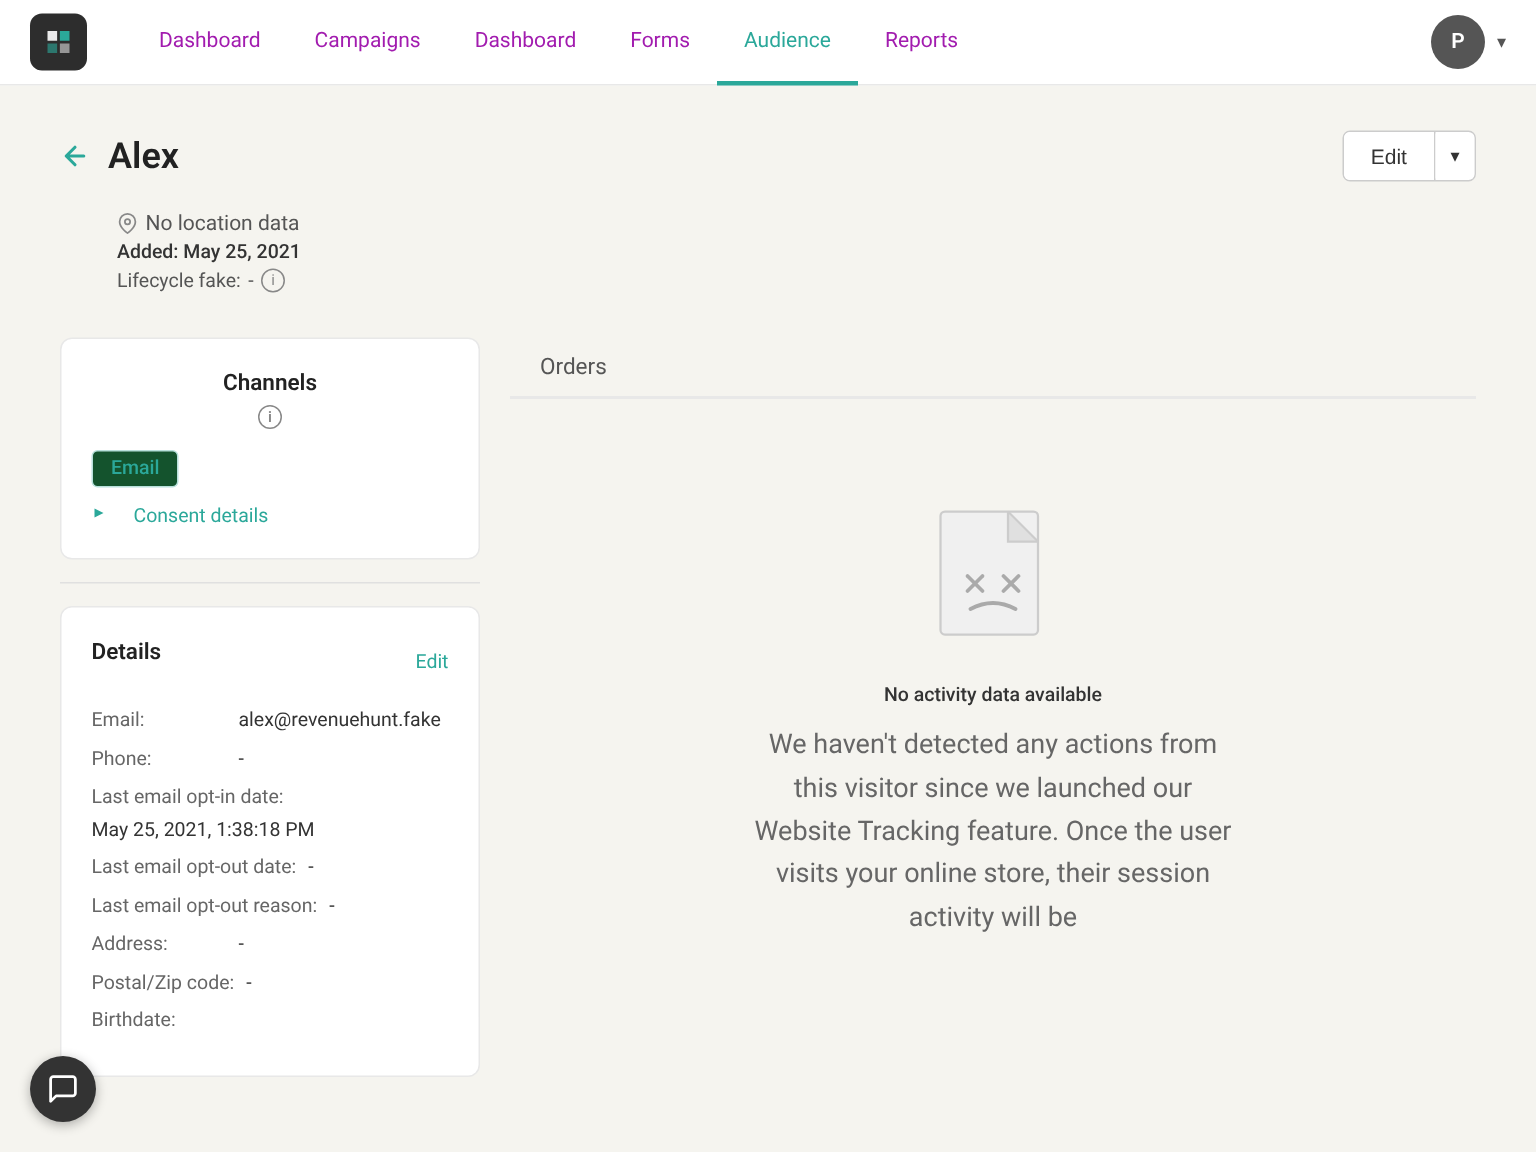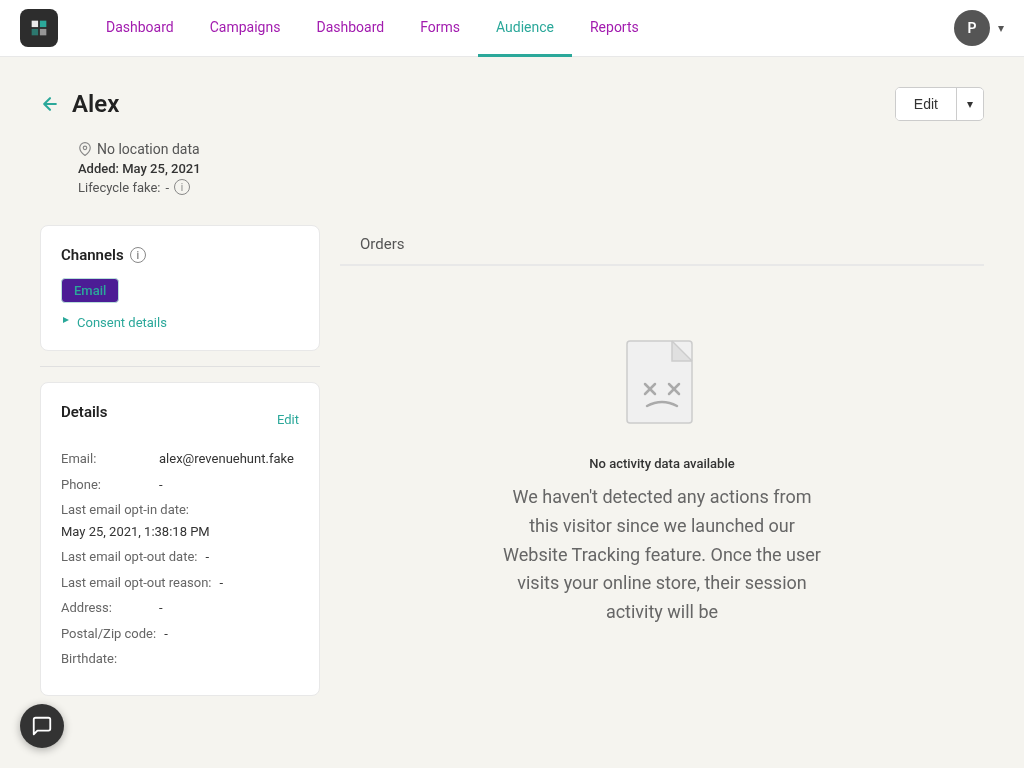--- a/index.html
+++ b/index.html
@@ -181,48 +181,49 @@
       border: 1px solid #e8e8e8;
     }
     .card-title {
       font-size: 15px;
       font-weight: 600;
       color: #222;
       margin-bottom: 14px;
       display: flex;
       align-items: center;
       gap: 6px;
+      flex-direction: column;
     }
     .info-icon {
       width: 16px;
       height: 16px;
       border-radius: 50%;
       border: 1.5px solid #888;
       display: inline-flex;
       align-items: center;
       justify-content: center;
       font-size: 10px;
       color: #888;
       cursor: pointer;
     }
     .channel-badge {
-      background: #4c1d95;
+      background: #14532d;
       color: #2ba89a;
       padding: 4px 12px;
       border-radius: 4px;
       font-size: 13px;
       font-weight: 500;
       border: 1px solid #b8e0db;
       display: inline-block;
       margin-bottom: 12px;
     }
     .consent-toggle {
       display: flex;
       align-items: flex-start;
-      gap: 6px;
+      gap: 18px;
       cursor: pointer;
       font-size: 13px;
       color: #2ba89a;
     }
     .consent-toggle svg { font-size: 10px; }
 
     .card-divider {
       border: none;
       border-top: 1px solid #eee;
       margin: 15px 0;

